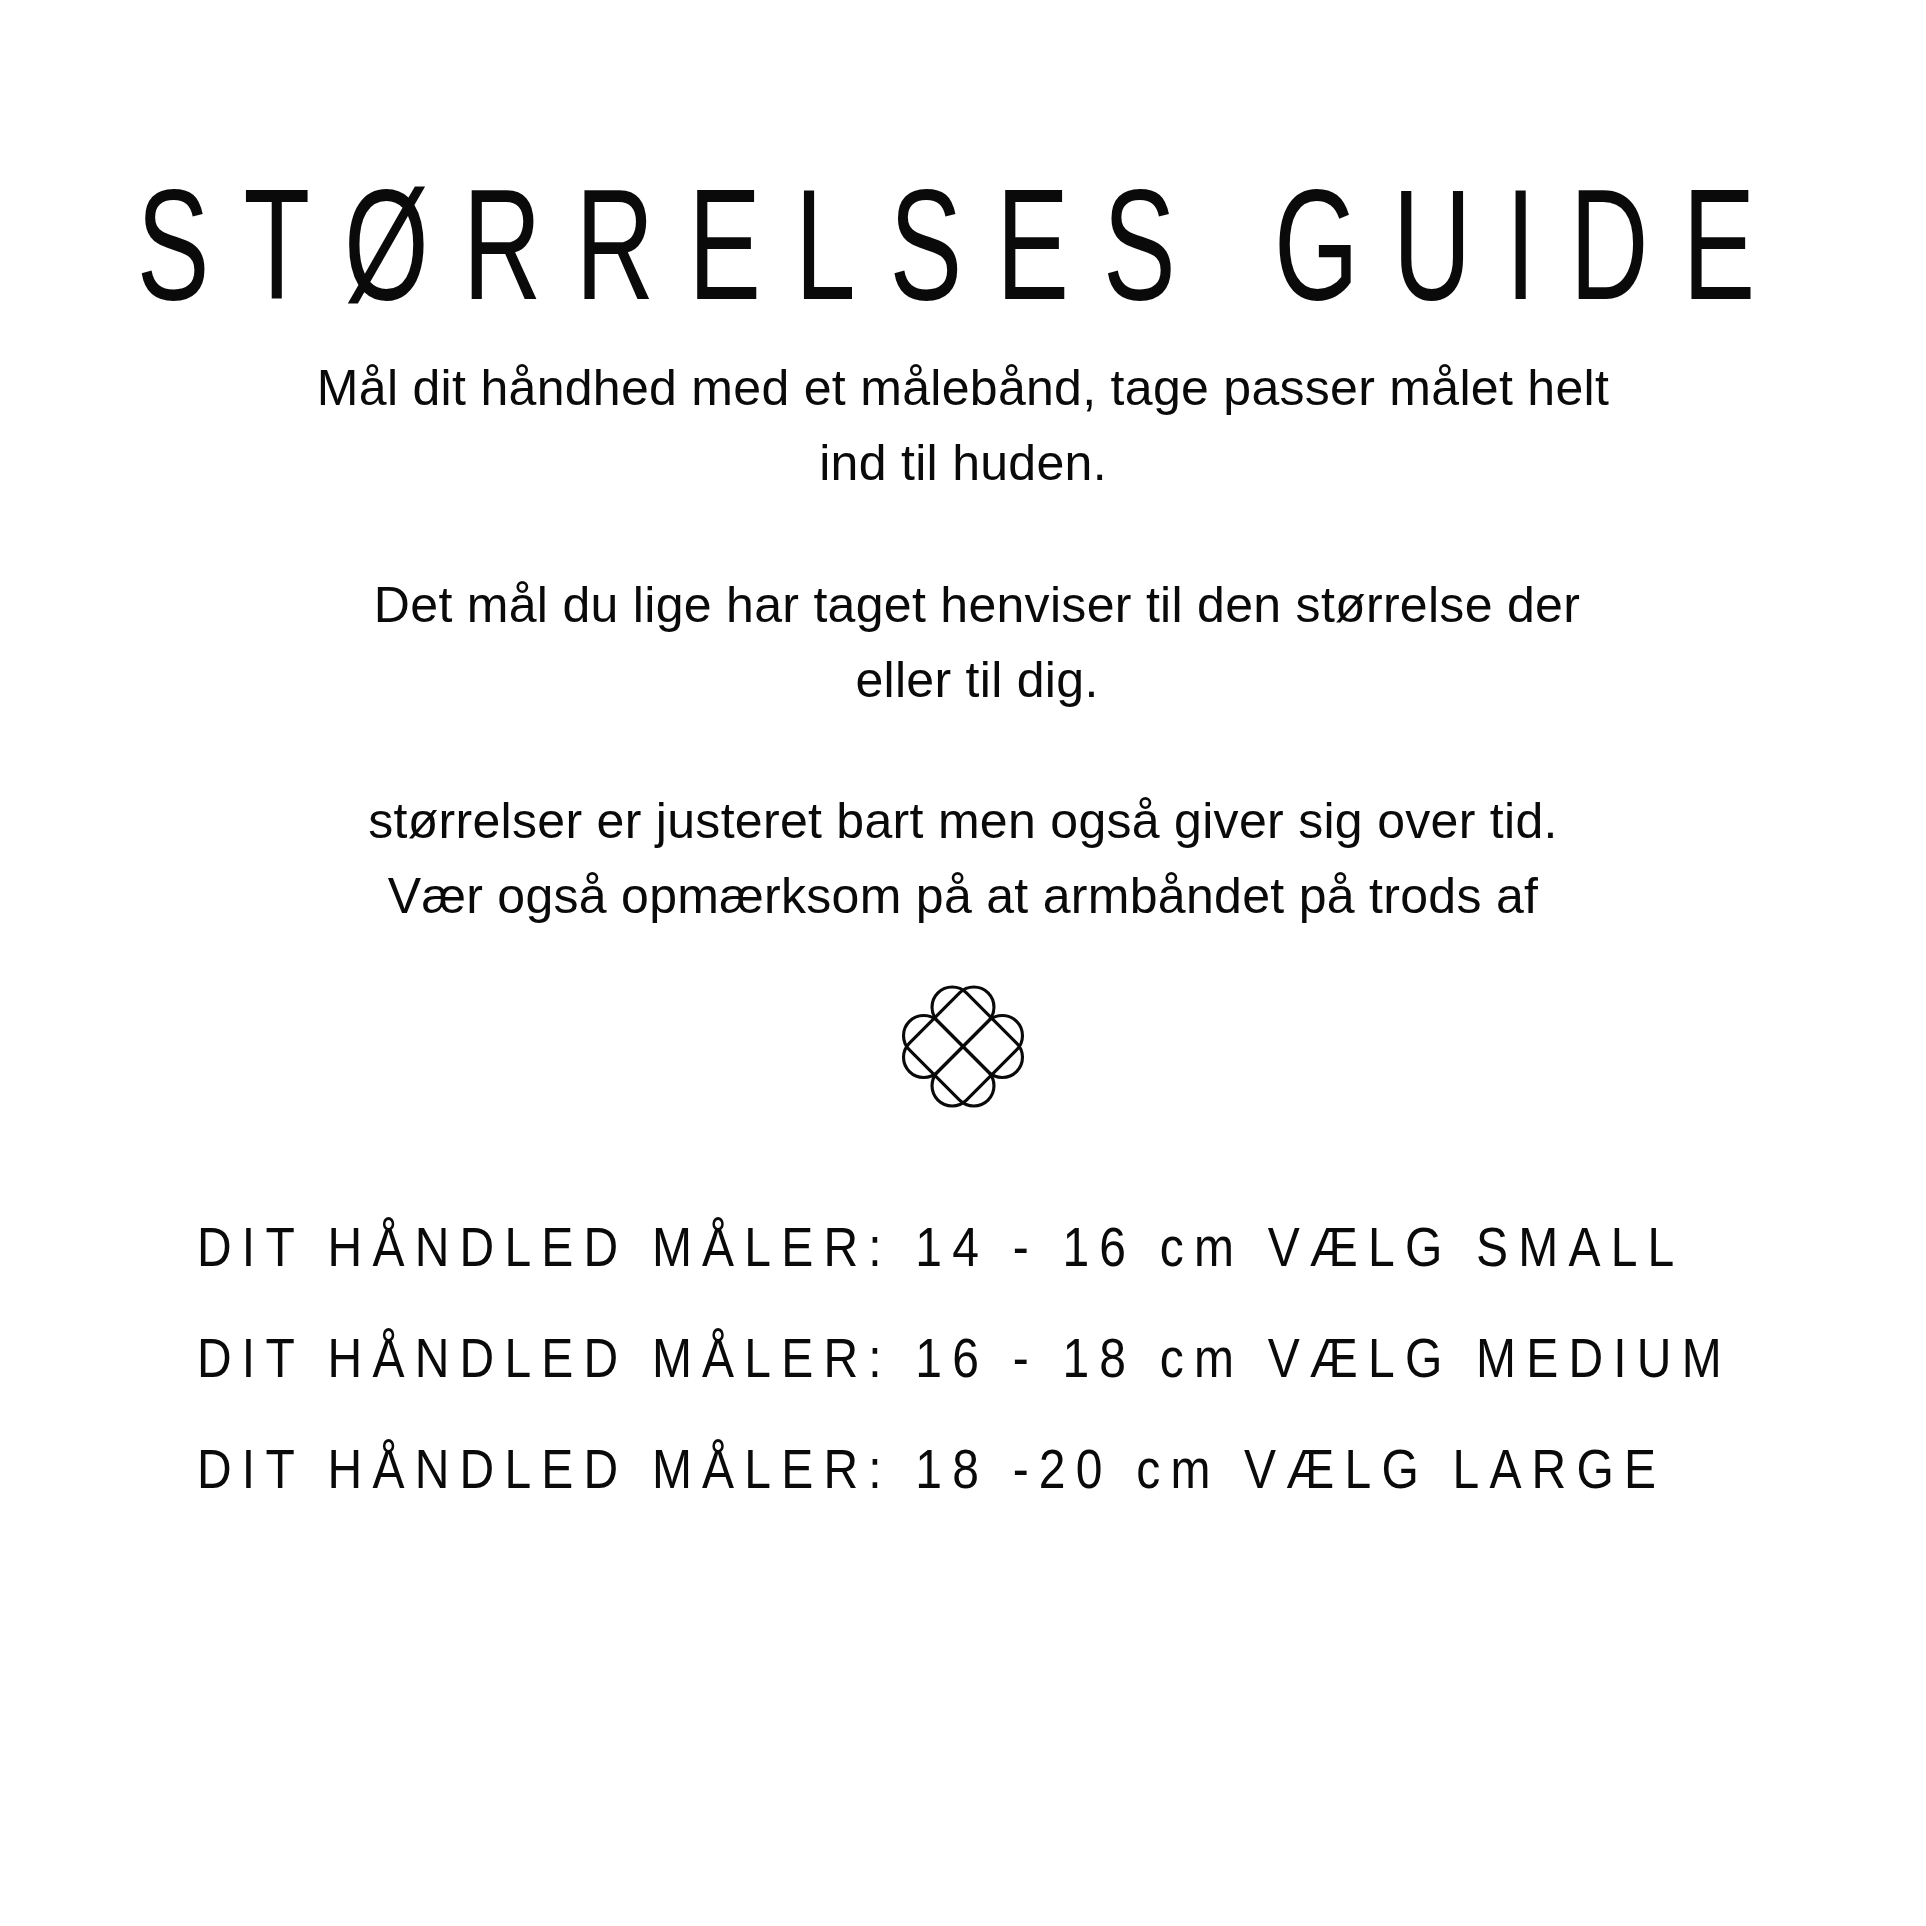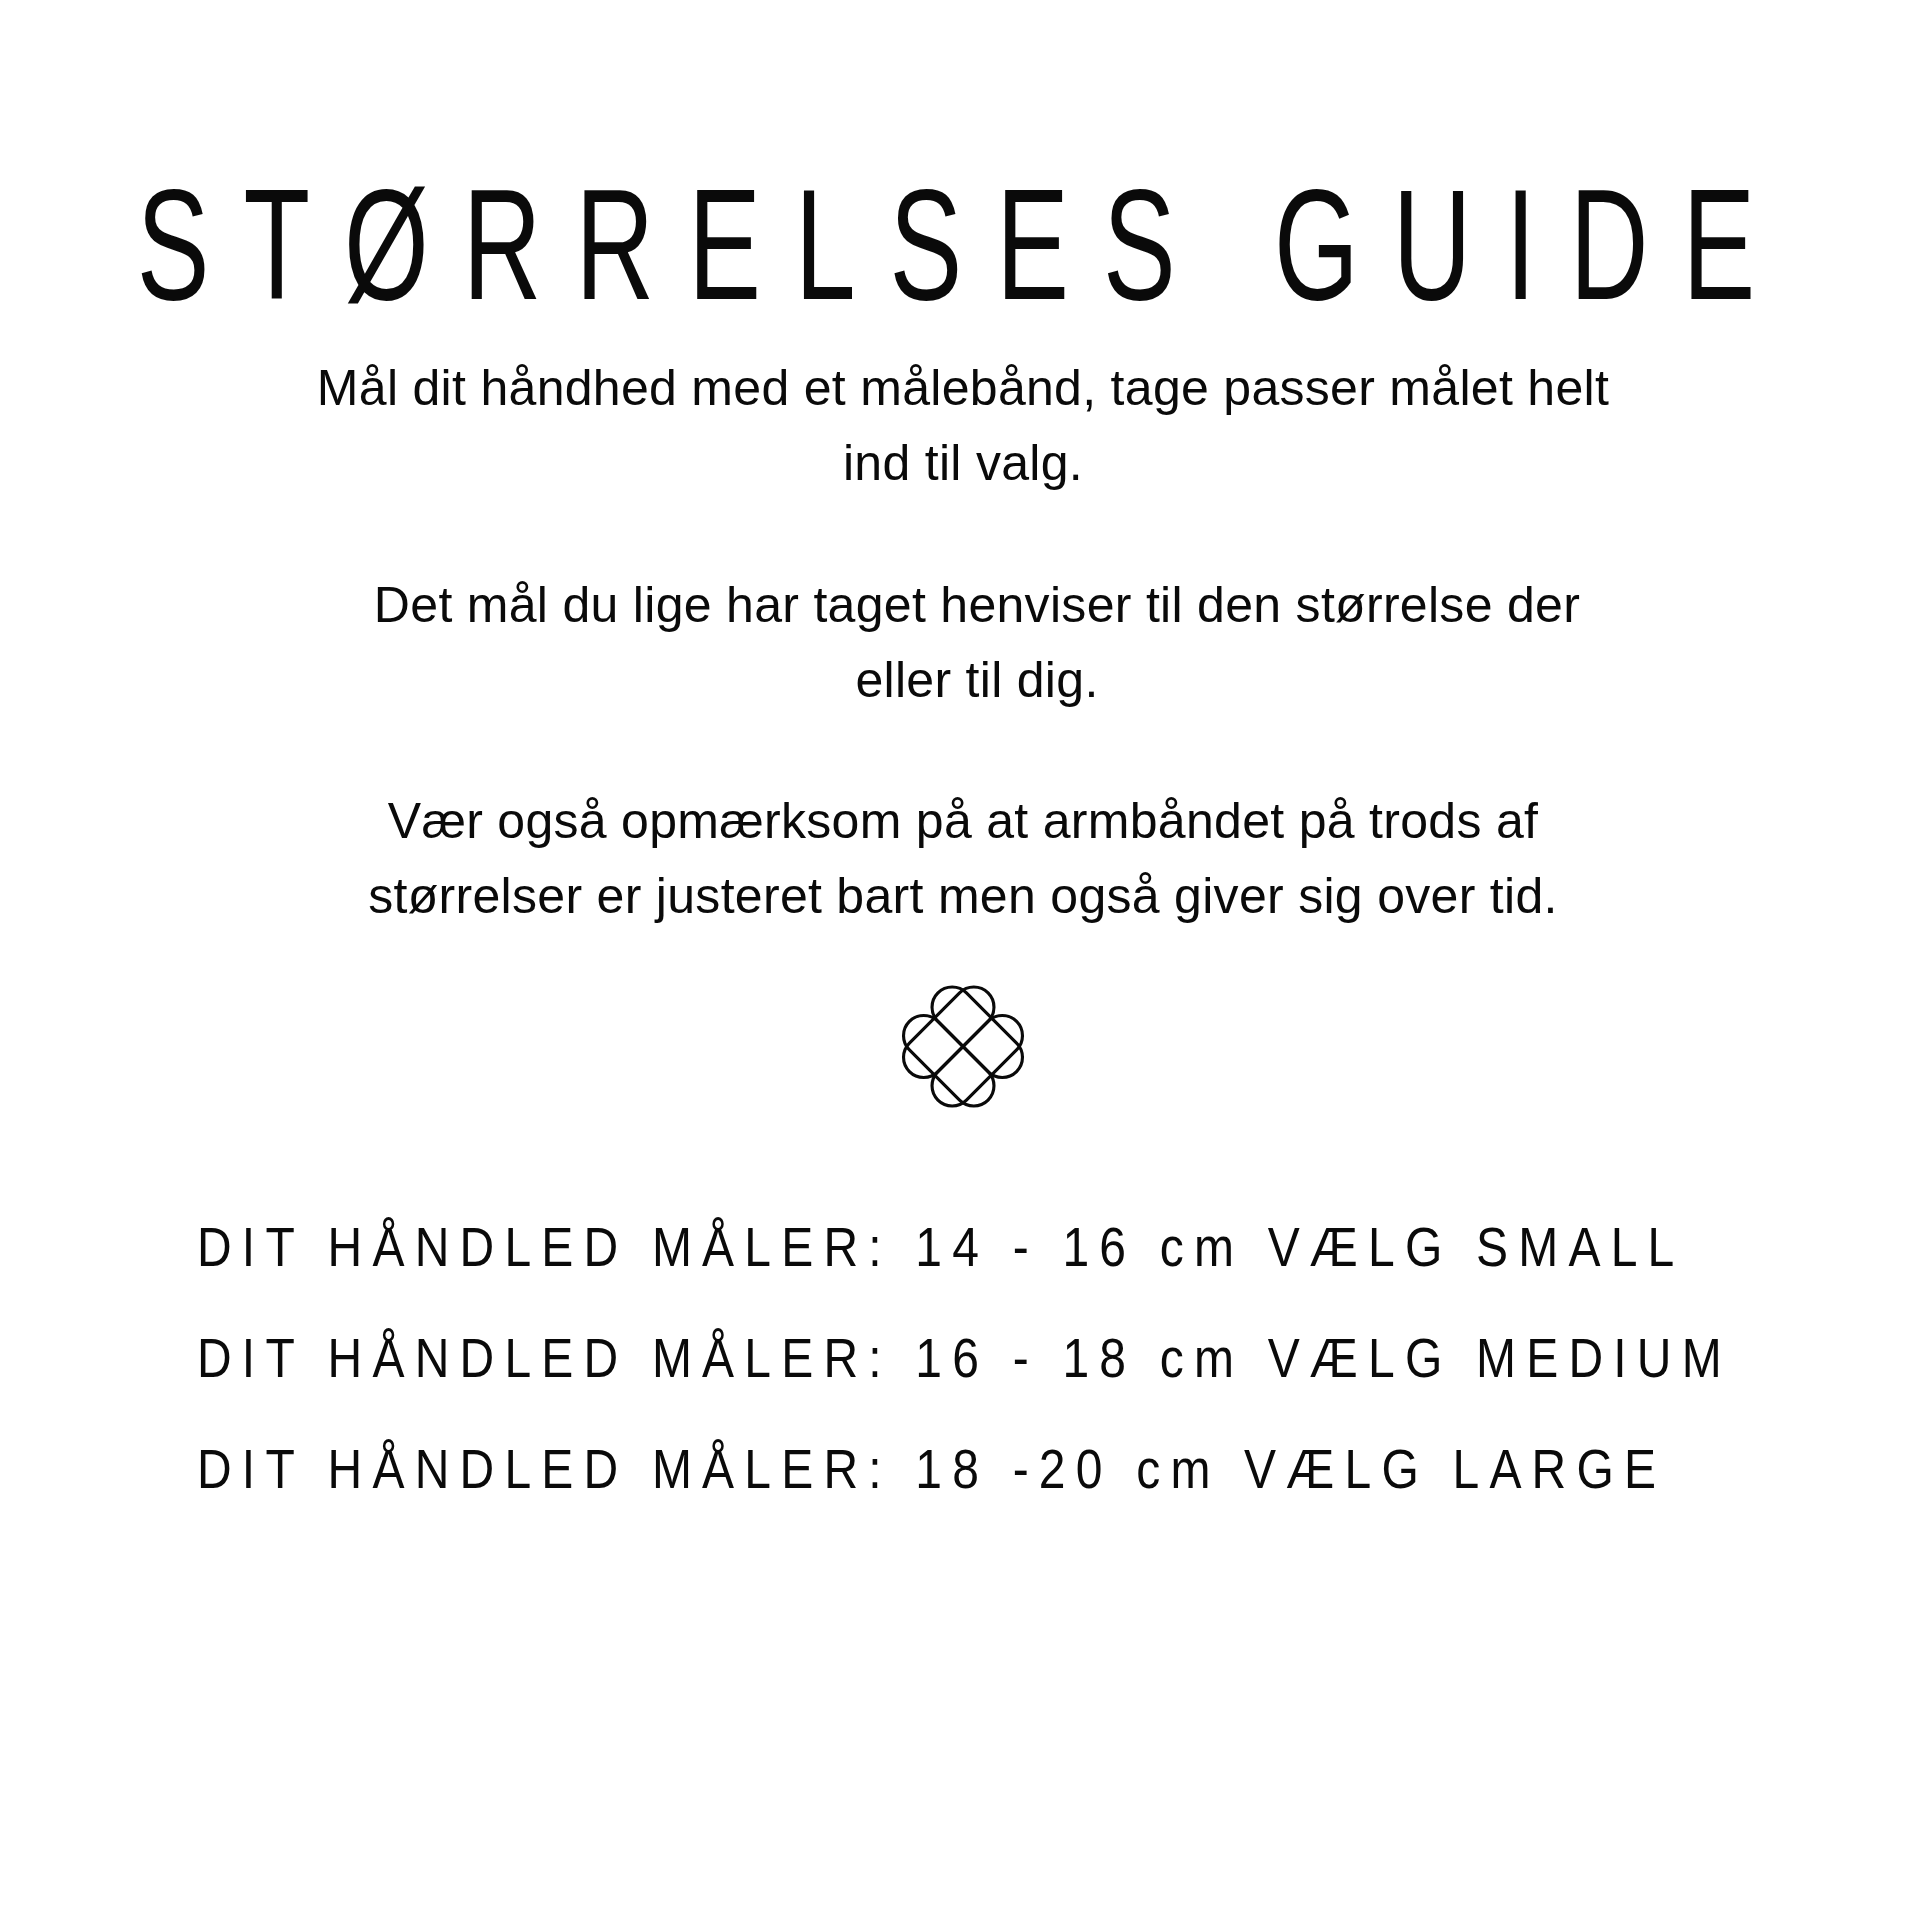--- a/index.html
+++ b/index.html
@@ -92,31 +92,31 @@
 </style>
 </head>
 <body>
 
 <div class="page">
 
   <div class="title">STØRRELSES GUIDE</div>
 
   <div class="para para-1">
     <div>Mål dit håndhed med et målebånd, tage passer målet helt</div>
-    <div>ind til valg.</div>
+    <div>ind til huden.</div>
   </div>
 
   <div class="para para-2">
     <div>Det mål du lige har taget henviser til den størrelse der</div>
     <div>eller til dig.</div>
   </div>
 
   <div class="para para-3">
+    <div>størrelser er justeret bart men også giver sig over tid.</div>
     <div>Vær også opmærksom på at armbåndet på trods af</div>
-    <div>størrelser er justeret bart men også giver sig over tid.</div>
   </div>
 
   <div class="knot-wrap">
     <svg width="139" height="139" viewBox="0 0 200 200">
       <g fill="none" stroke="#0a0a0a" stroke-width="4.5">
         <g transform="rotate(45 100 100)">
           <rect x="20" y="42" width="160" height="58" rx="29"></rect>
           <rect x="20" y="100" width="160" height="58" rx="29"></rect>
         </g>
         <g transform="rotate(-45 100 100)">

